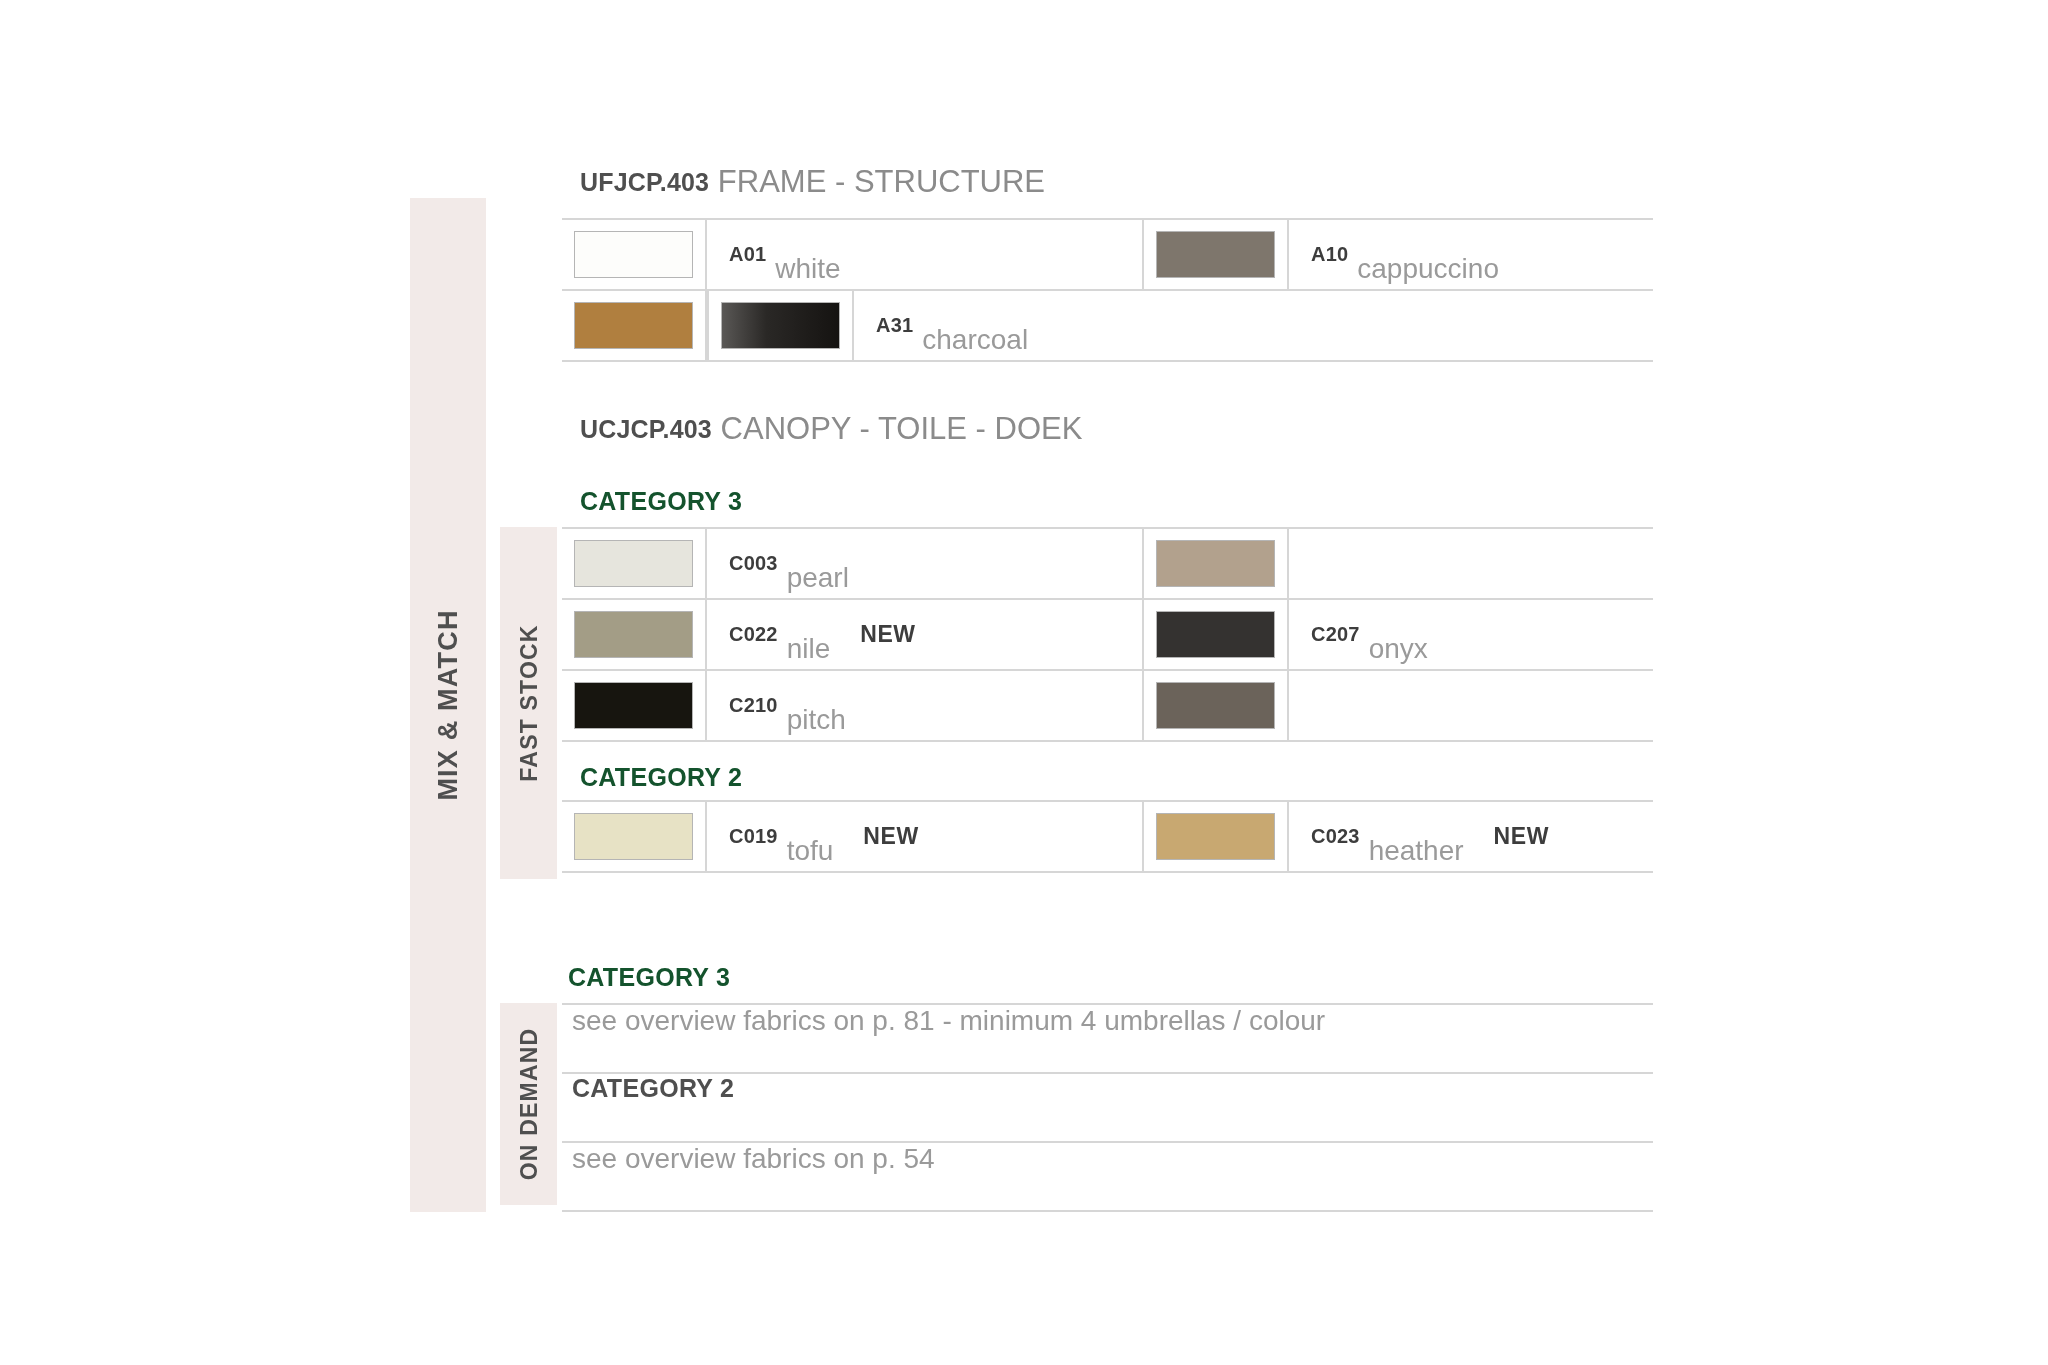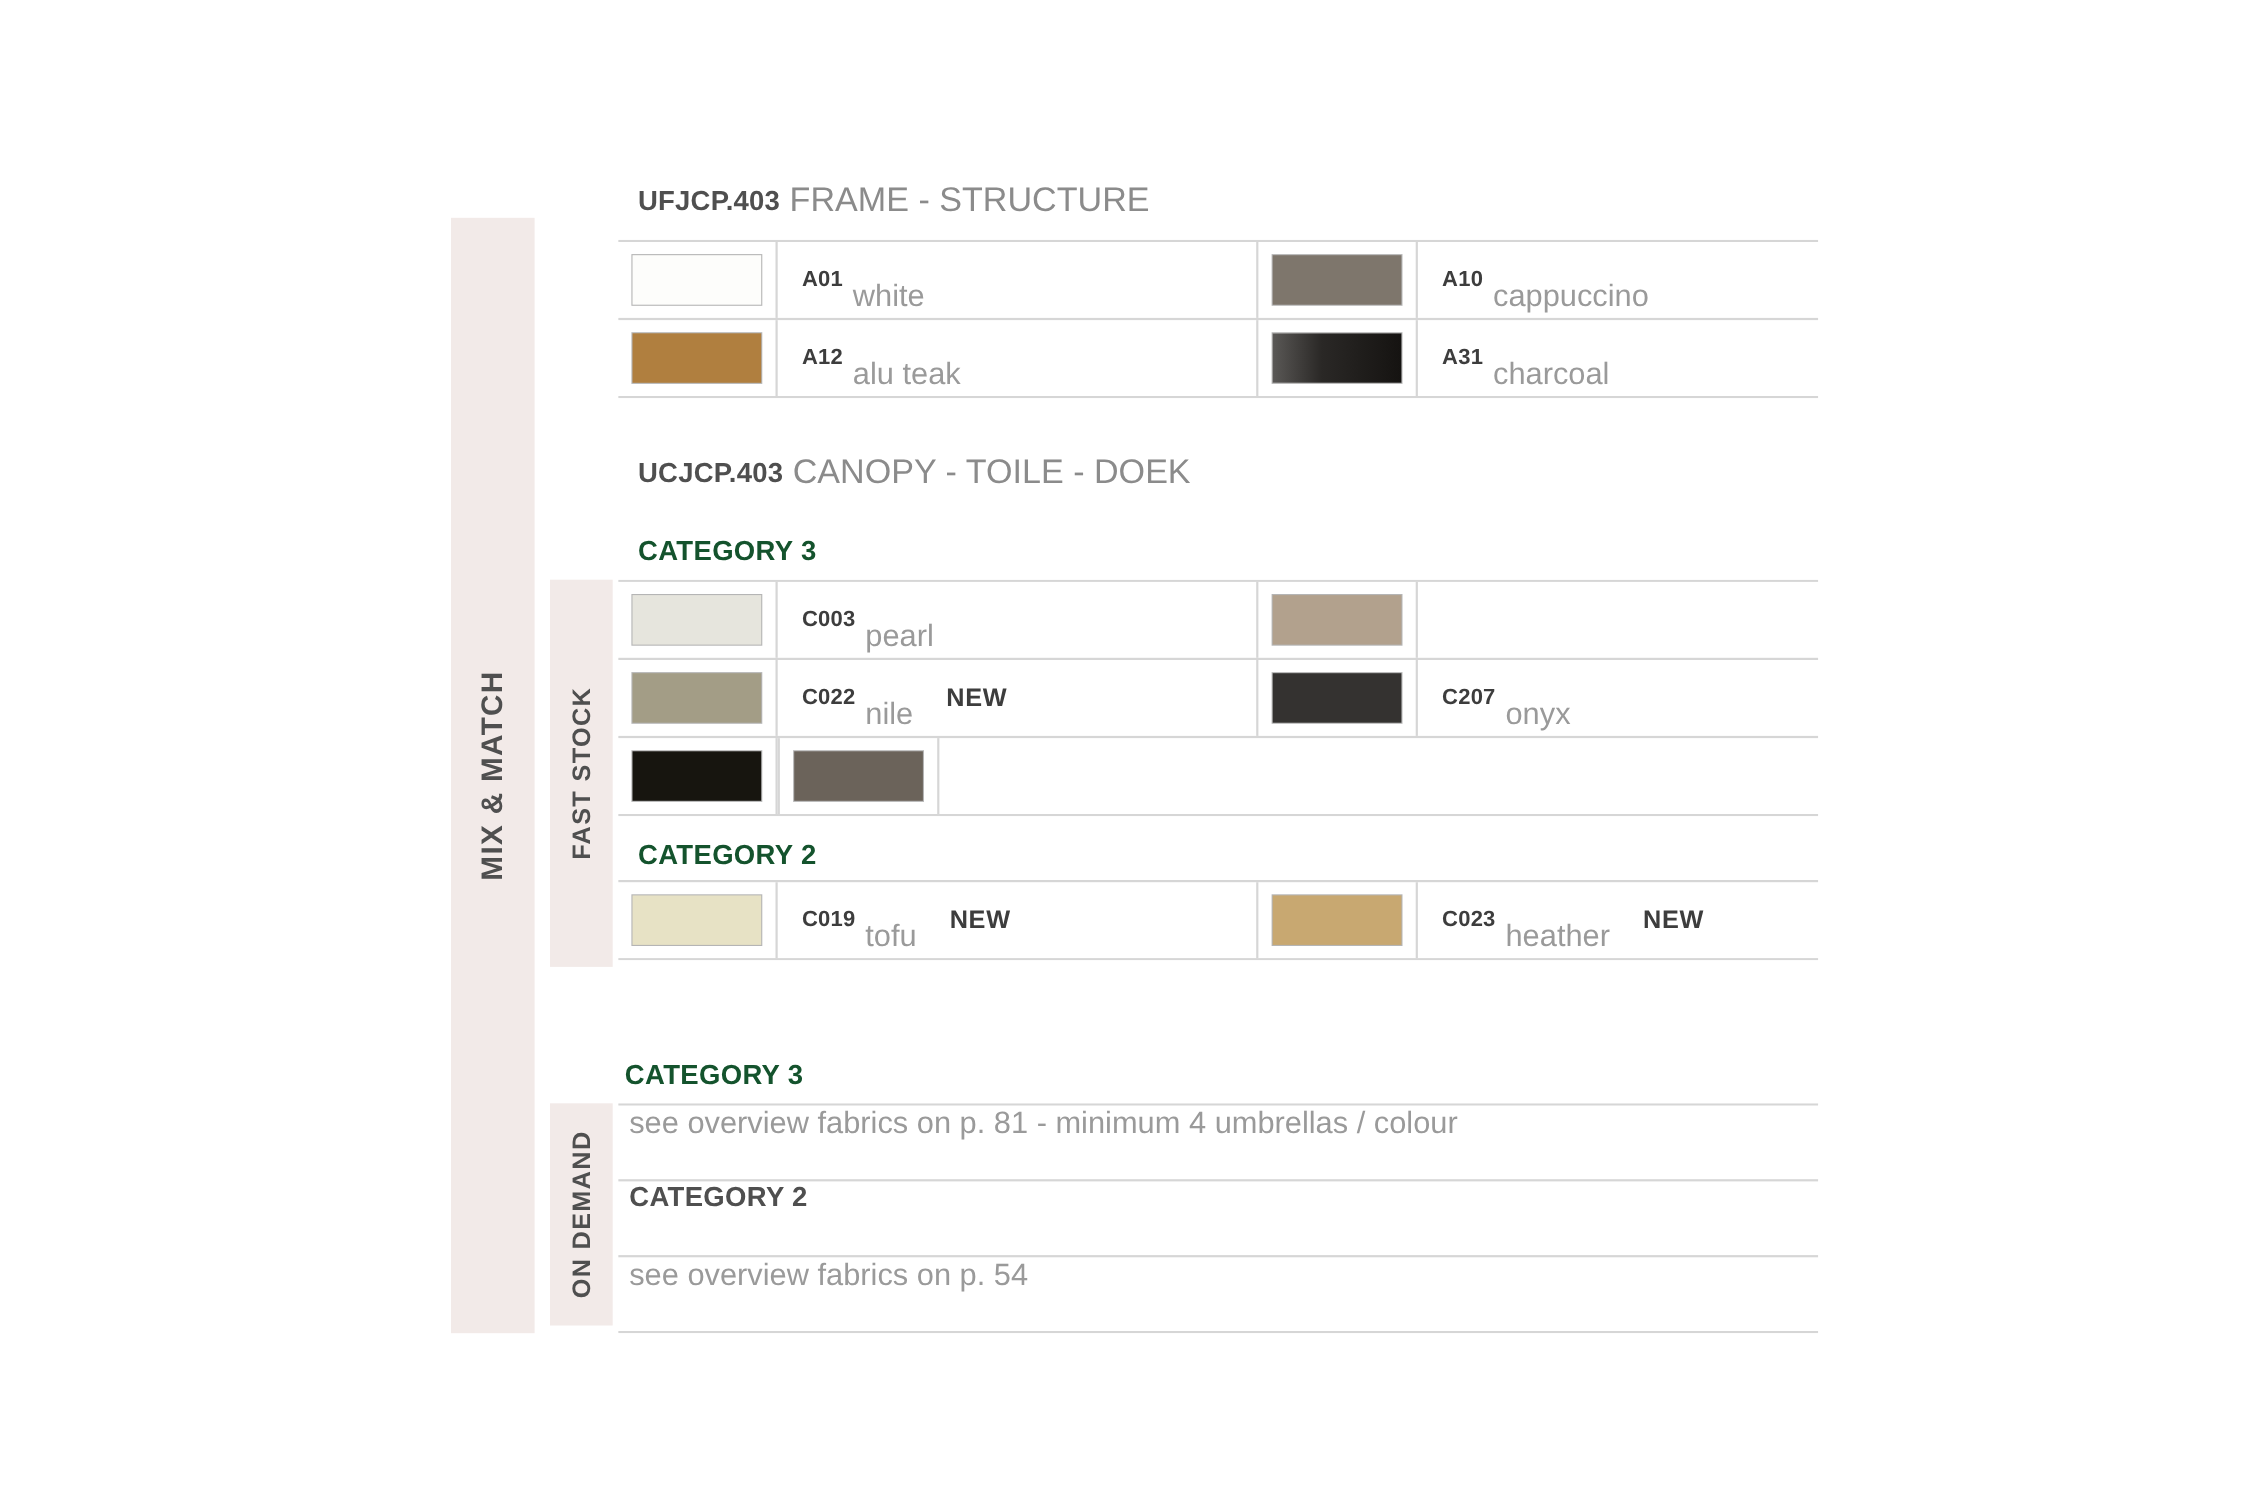--- a/index.html
+++ b/index.html
@@ -117,24 +117,20 @@
         </div>
         <div class="cell-name">
           <span class="code-id">A10</span>
           <span class="code-nm">cappuccino</span>
         </div>
       </div>
       <div class="row last">
         <div class="cell-sw">
           <div class="chip" style="background: rgb(176, 127, 63);"></div>
         </div>
-        <div class="cell-name fixedw">
-          <span class="code-id">A12</span>
-          <span class="code-nm">alu teak</span>
-        </div>
         <div class="cell-sw right-col">
           <div class="chip" style="background: linear-gradient(90deg, rgb(90, 88, 86) 0%, rgb(42, 40, 38) 38%, rgb(21, 19, 17) 100%);"></div>
         </div>
         <div class="cell-name">
           <span class="code-id">A31</span>
           <span class="code-nm">charcoal</span>
         </div>
       </div>
     </div>
 
@@ -172,20 +168,24 @@
         </div>
         <div class="cell-name">
           <span class="code-id">C207</span>
           <span class="code-nm">onyx</span>
         </div>
       </div>
       <div class="row last">
         <div class="cell-sw">
           <div class="chip" style="background: rgb(23, 21, 15);"></div>
         </div>
+        <div class="cell-name fixedw">
+          <span class="code-id">C210</span>
+          <span class="code-nm">pitch</span>
+        </div>
         <div class="cell-sw right-col">
           <div class="chip" style="background: rgb(107, 99, 90);"></div>
         </div>
       </div>
     </div>
 
   <div class="cat-head" style="left:580px;top:763px;">CATEGORY 2</div>
 
   <div class="table" id="tbl-cat2" style="top:800px;">
       <div class="row last">

